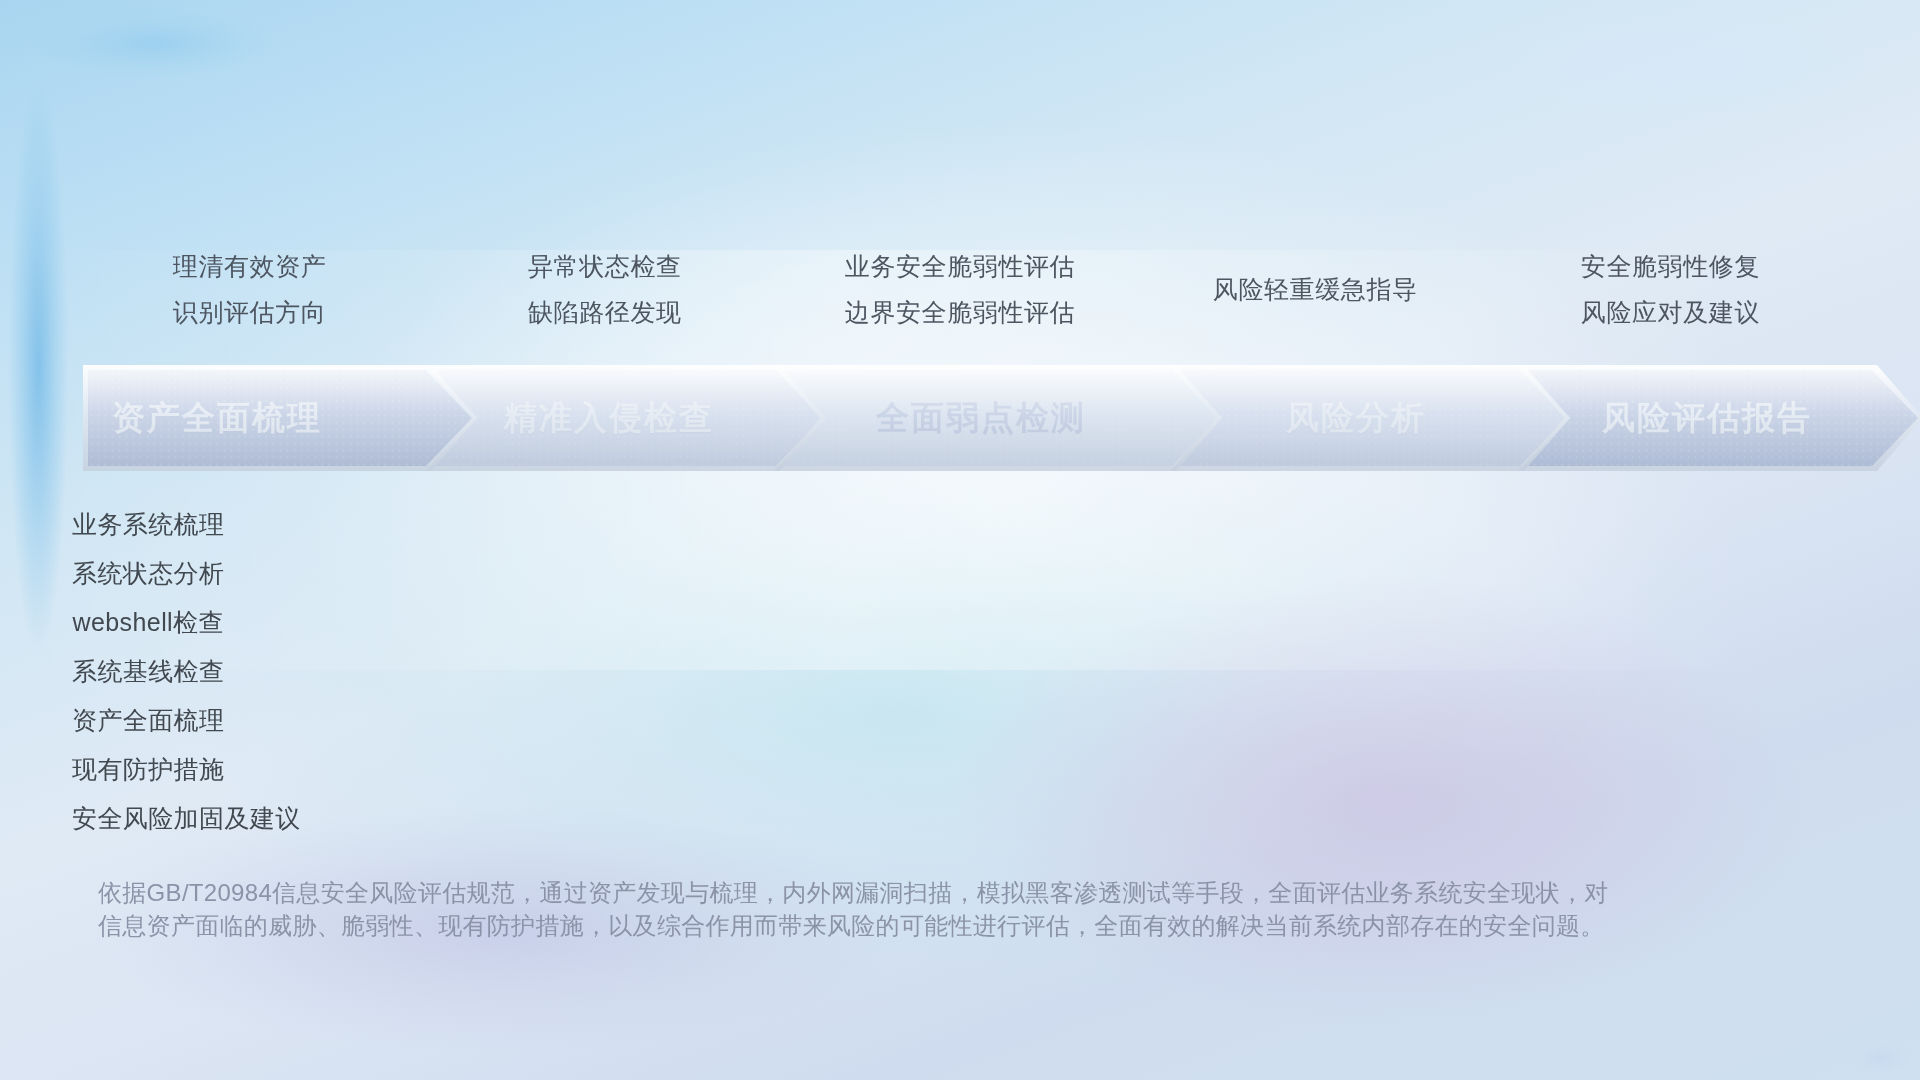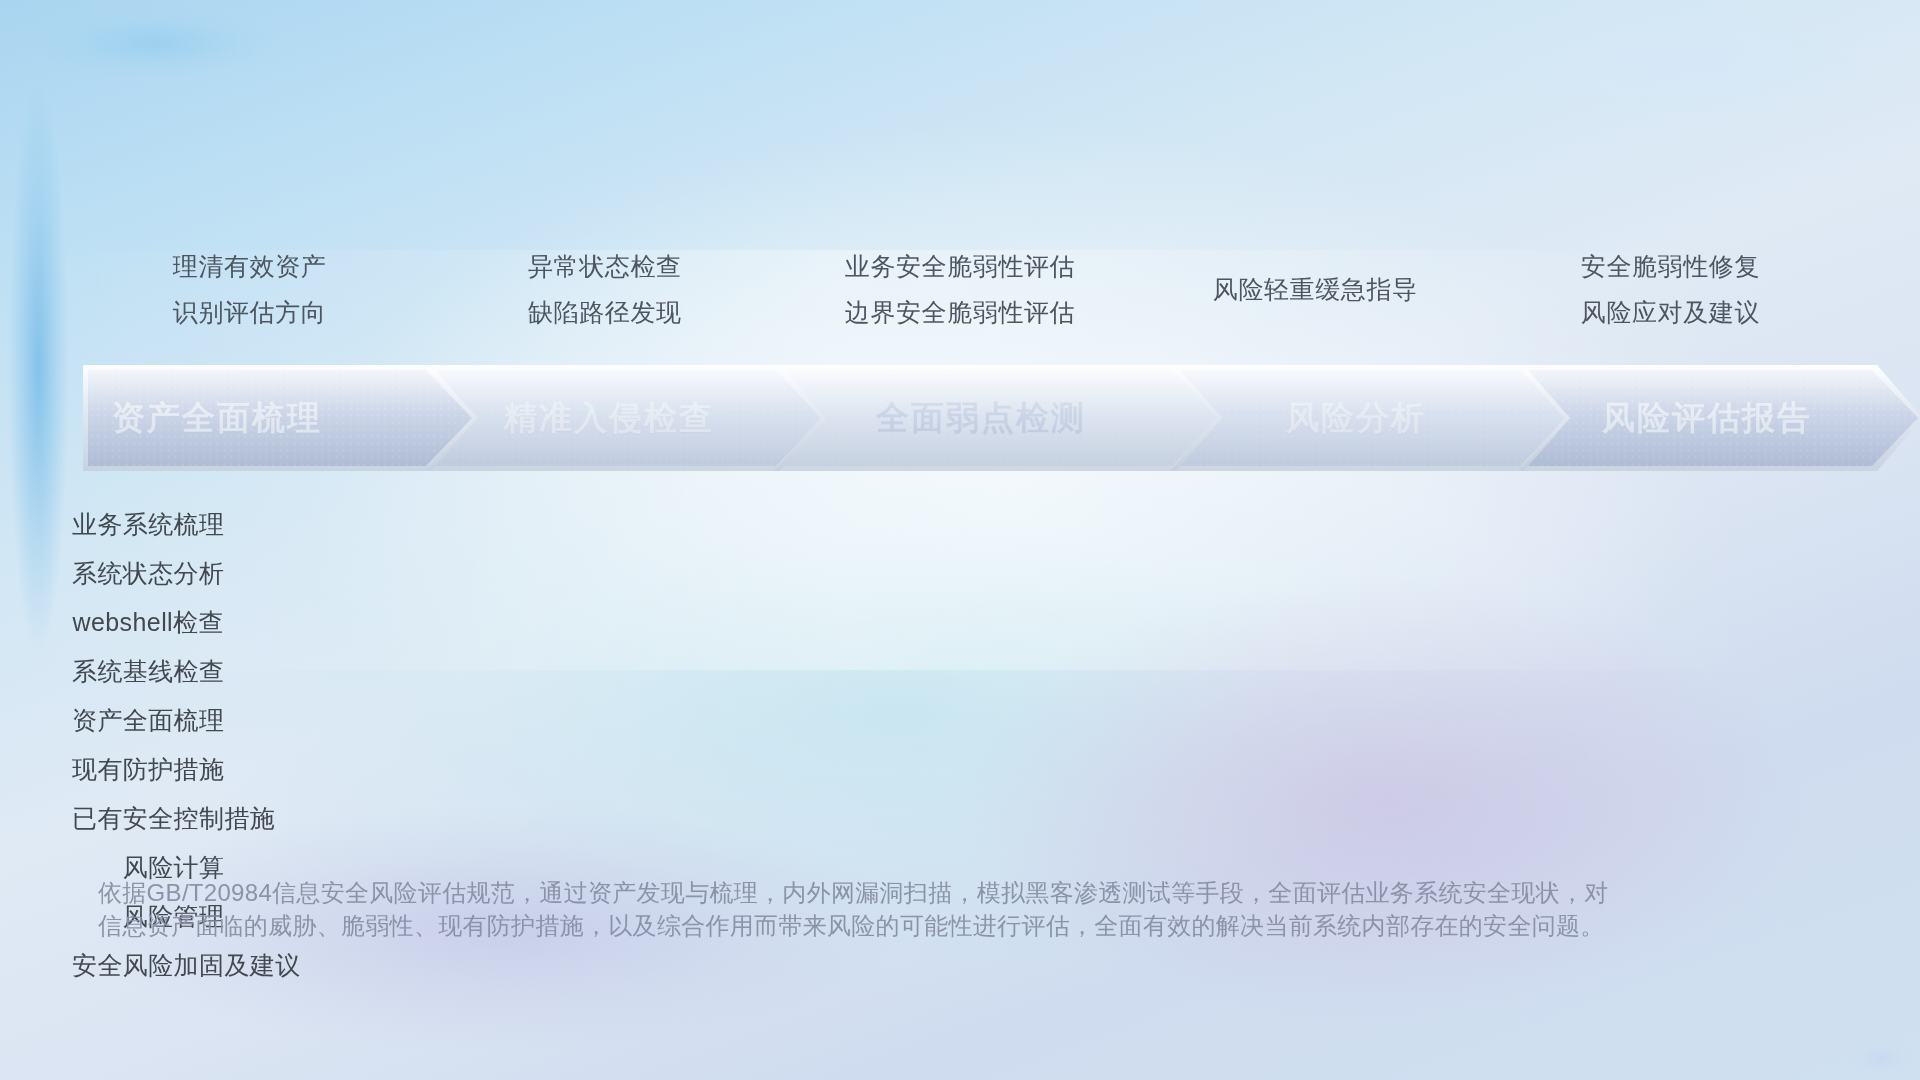--- a/index.html
+++ b/index.html
@@ -298,25 +298,20 @@
       </div>
 
       <div class="bot-col">
         <div class="line">webshell检查</div>
         <div class="line">系统基线检查</div>
         <div class="line">资产全面梳理</div>
         <div class="line">现有防护措施</div>
       </div>
 
 
-      <div class="bot-col">
-        <div class="line">已有安全控制措施</div>
-        <div class="line">风险计算</div>
-        <div class="line">风险管理</div>
-      </div>
 
       <div class="bot-col">
         <div class="line">安全风险加固及建议</div>
       </div>
 
     </div>
 
     <div class="footer">依据GB/T20984信息安全风险评估规范，通过资产发现与梳理，内外网漏洞扫描，模拟黑客渗透测试等手段，全面评估业务系统安全现状，对信息资产面临的威胁、脆弱性、现有防护措施，以及综合作用而带来风险的可能性进行评估，全面有效的解决当前系统内部存在的安全问题。</div>
 
   </div>

